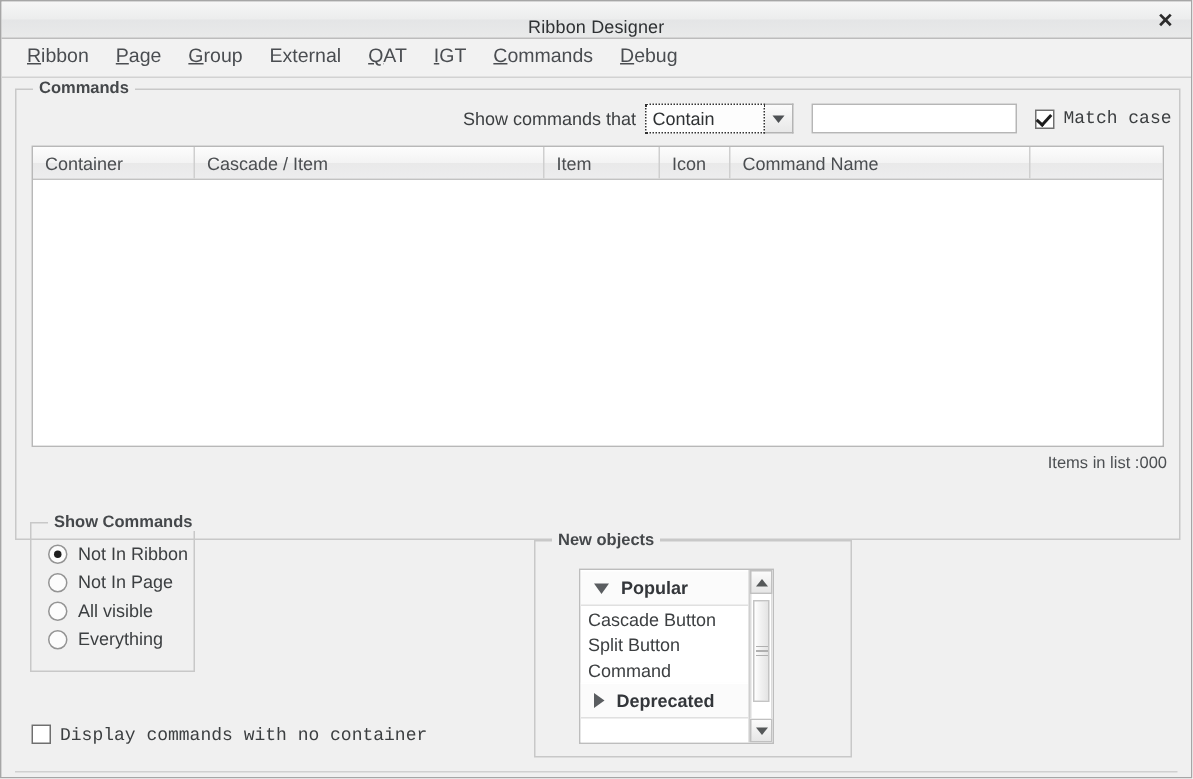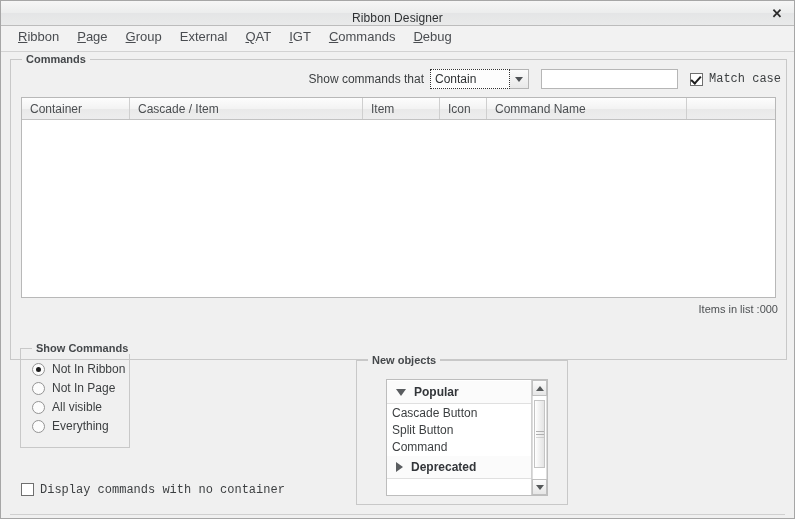--- a/index.html
+++ b/index.html
@@ -313,21 +313,21 @@
   #new-objects-group {
     left: 355px;
     top: 308px;
     width: 212px;
     height: 145px;
   }
   .obj-list-outer {
     position: absolute;
     left: 29px;
     top: 18px;
-    width: 162px;
+    width: 130px;
     height: 117px;
     box-sizing: border-box;
     border: 1px solid #bdbdbd;
     background: #ffffff;
     display: flex;
     overflow: hidden;
   }
   .obj-list {
     flex: 1 1 auto;
     overflow: hidden;

